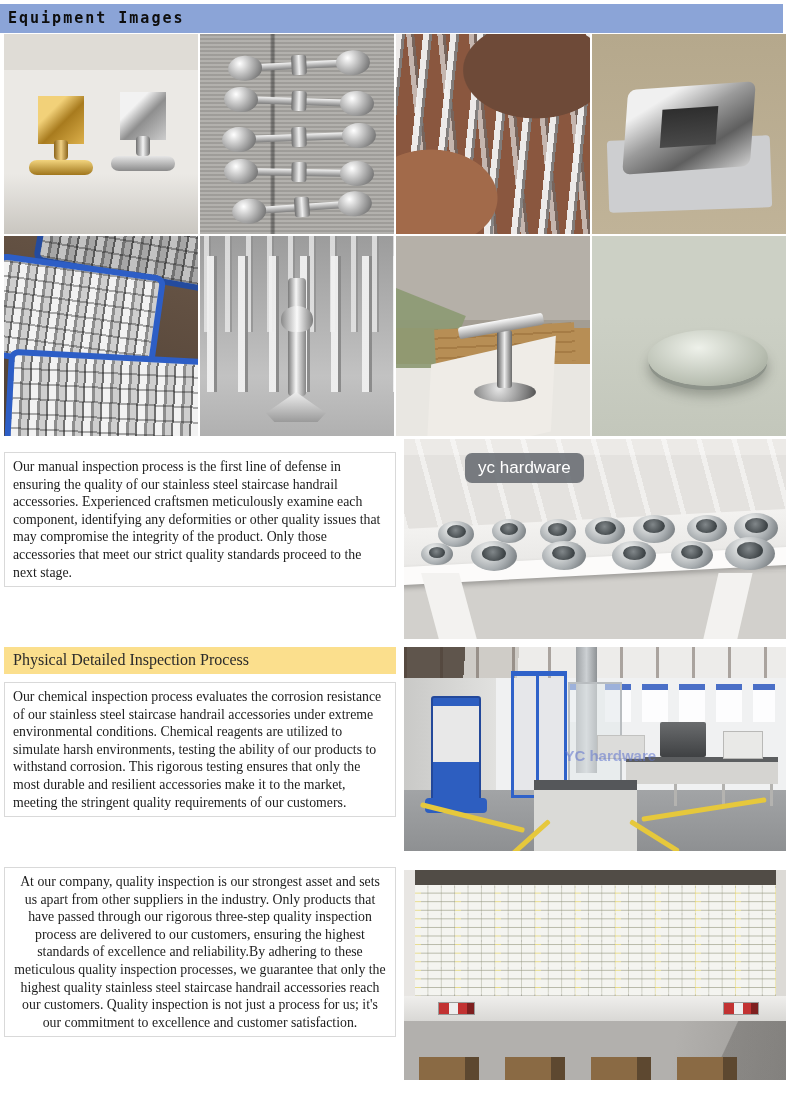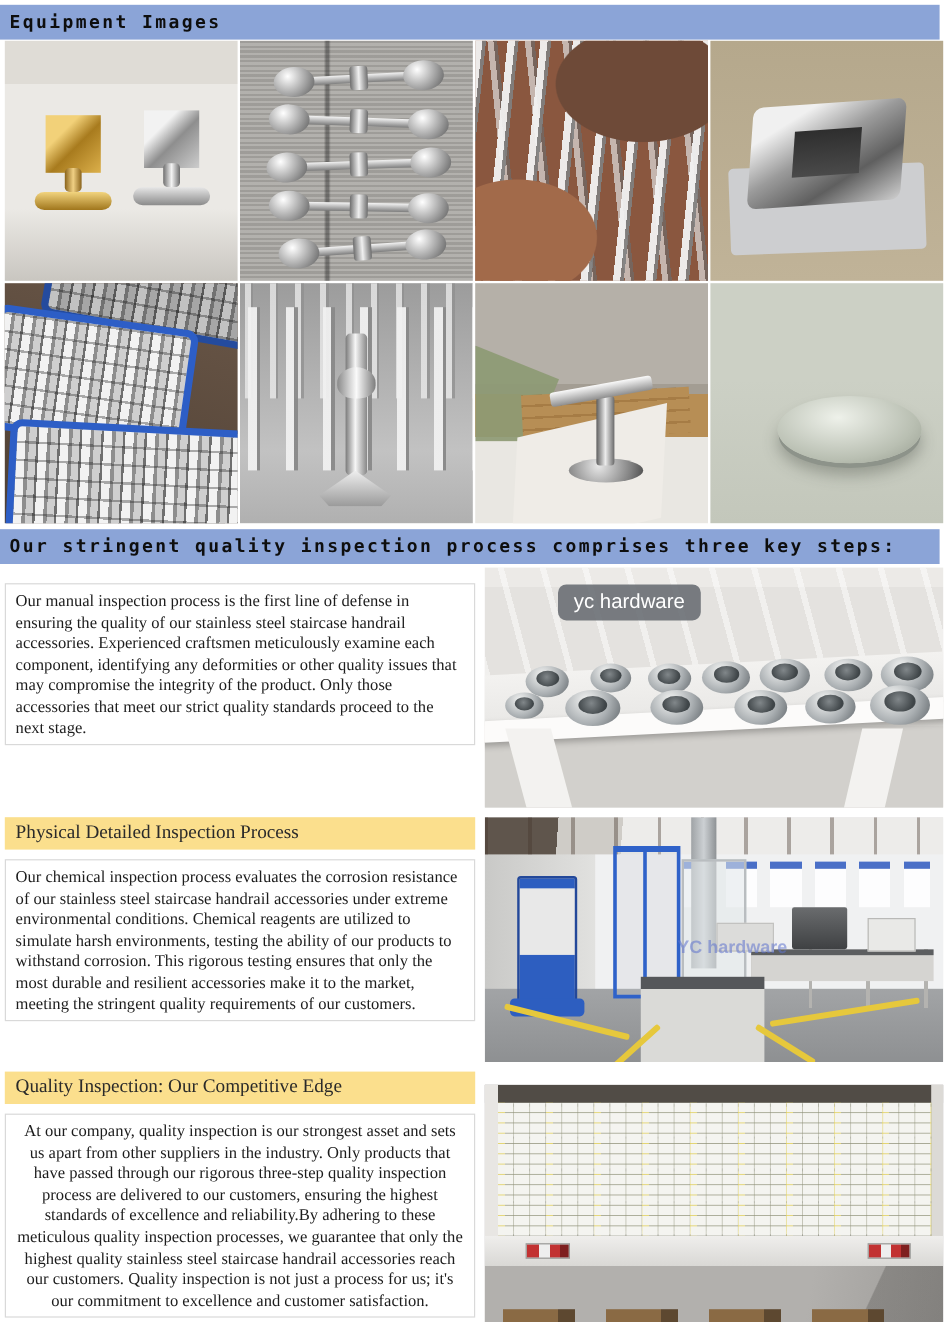--- a/index.html
+++ b/index.html
@@ -256,23 +256,20 @@
       <div class="foam7"></div>
       <div class="b7base"></div>
       <div class="b7stem"></div>
       <div class="b7top"></div>
     </div>
     <div class="cell p8" title="Round stainless steel end cap disc on a table">
       <div class="disc"></div>
     </div>
   </div>
 
-  <div class="banner second">
-    <span>Our stringent quality inspection process comprises three key steps:</span>
-  </div>
 
   <div class="section s1">
     <div class="col-text">
       <div class="textbox">Our manual inspection process is the first line of defense in ensuring the quality of our stainless steel staircase handrail accessories. Experienced craftsmen meticulously examine each component, identifying any deformities or other quality issues that may compromise the integrity of the product. Only those accessories that meet our strict quality standards proceed to the next stage.</div>
     </div>
     <div class="col-photo ps1" title="White display shelf with two rows of stainless steel handrail flanges">
       <div class="drapes"></div>
       <div class="shelf-shadow"></div>
       <div class="shelf-surface"></div>
       <div class="shelf-front"></div>
@@ -318,21 +315,20 @@
       <div class="yl yl1"></div>
       <div class="yl yl2"></div>
       <div class="yl yl3"></div>
       <div class="yl yl4"></div>
       <span class="wm-faint">YC hardware</span>
     </div>
   </div>
 
   <div class="section s3">
     <div class="col-text">
-      <div class="heading">Quality Inspection: Our Competitive Edge</div>
       <div class="textbox">At our company, quality inspection is our strongest asset and sets us apart from other suppliers in the industry. Only products that have passed through our rigorous three-step quality inspection process are delivered to our customers, ensuring the highest standards of excellence and reliability.By adhering to these meticulous quality inspection processes, we guarantee that only the highest quality stainless steel staircase handrail accessories reach our customers. Quality inspection is not just a process for us; it's our commitment to excellence and customer satisfaction.</div>
     </div>
     <div class="col-photo ps3" title="Truck loaded with green strapped bundles of packed handrail accessories">
       <div class="truck-top"></div>
       <div class="truck-wall-l"></div>
       <div class="truck-wall-r"></div>
       <div class="bundles"></div>
       <div class="bumper">
         <div class="tl l"></div>
         <div class="tl r"></div>

